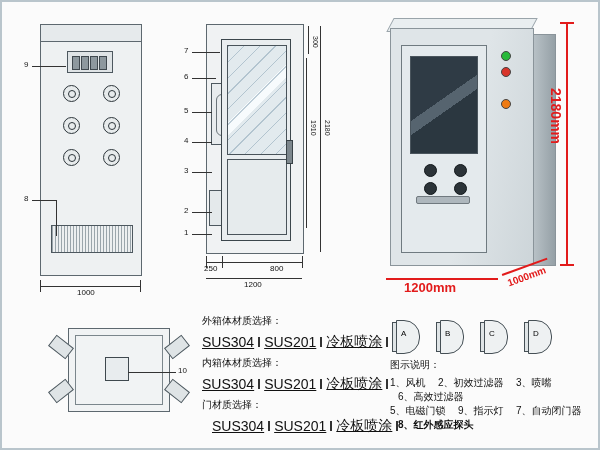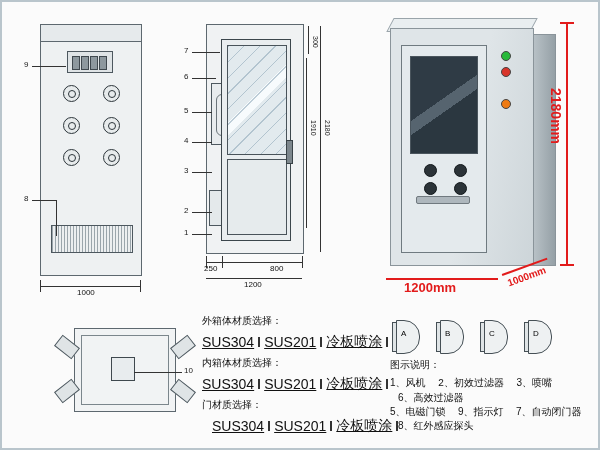--- a/index.html
+++ b/index.html
@@ -49,21 +49,21 @@
   #v2 .lower{position:absolute;left:5px;bottom:5px;width:58px;height:74px;border:1px solid #49535a;background:#e6ebed;}
   #v2 .handle{position:absolute;right:-3px;top:100px;width:5px;height:22px;background:#7d878d;border:1px solid #394247;}
   #v2 .fanbox{position:absolute;left:4px;top:58px;width:20px;height:60px;border:1px solid #4d585f;background:#e8ecee;}
   #v2 .fanbox::before{content:"";position:absolute;left:4px;top:10px;width:12px;height:40px;border:1px solid #6a747a;border-radius:6px;}
   #v2 .ctrlbox{position:absolute;left:2px;top:165px;width:18px;height:34px;border:1px solid #4d585f;background:#e4e9eb;}
 
   .leader{position:absolute;background:#333;height:1px;}
   .tick{position:absolute;background:#333;width:1px;}
 
   
-  #v3{left:62px;top:320px;width:120px;height:100px;}
+  #v3{left:56px;top:320px;width:120px;height:100px;}
   #v3 .plan{position:absolute;left:10px;top:6px;width:100px;height:82px;background:#f1f3f4;border:1px solid #5d686f;}
   #v3 .inner{position:absolute;left:6px;top:6px;right:6px;bottom:6px;border:1px solid #7b868c;}
   #v3 .sq{position:absolute;left:36px;top:28px;width:22px;height:22px;border:1px solid #3f484e;background:#e8ecee;}
   .wing{position:absolute;width:20px;height:12px;border:1px solid #4d585f;background:#dfe4e6;}
 
   
   #v4{left:388px;top:26px;width:170px;height:250px;}
   #v4 .box{position:absolute;left:0;top:0;width:142px;height:236px;background:linear-gradient(100deg,#dfe5e8 0 55%,#cdd5d9 100%);border:1px solid #8a949a;}
   #v4 .roof{position:absolute;left:0;top:-10px;width:142px;height:12px;background:#e9eef0;border:1px solid #9aa4aa;transform:skewX(-28deg);}
   #v4 .side{position:absolute;left:142px;top:6px;width:22px;height:230px;background:linear-gradient(90deg,#b9c2c7,#95a0a6);border:1px solid #8a949a;}
@@ -270,23 +270,23 @@
       <div class="flap">
         <div class="stem"></div>
         <div class="half"></div>
         <div class="ltr">D</div>
       </div>
     </div>
 
     <div class="cn" style="margin-top:6px;">图示说明：</div>
     <div style="margin-top:3px;line-height:12px;">
       <div><span class="cn">1、风机</span>
-           <span class="cn" style="margin-left:8px;font-family:Liberation Mono, monospace;">2、初效过滤器</span>
+           <span class="cn" style="margin-left:8px;">2、初效过滤器</span>
            <span class="cn" style="margin-left:8px;">3、喷嘴</span>
            <span class="cn" style="margin-left:8px;">6、高效过滤器</span></div>
       <div><span class="cn">5、电磁门锁</span>
            <span class="cn" style="margin-left:8px;">9、指示灯</span>
            <span class="cn" style="margin-left:8px;">7、自动闭门器</span>
-           <span class="cn" style="margin-left:8px;">8、红外感应探头</span></div>
+           <span class="cn" style="margin-left:8px;font-weight:bold;">8、红外感应探头</span></div>
     </div>
   </div>
 
 </div>
 
 </body></html>

